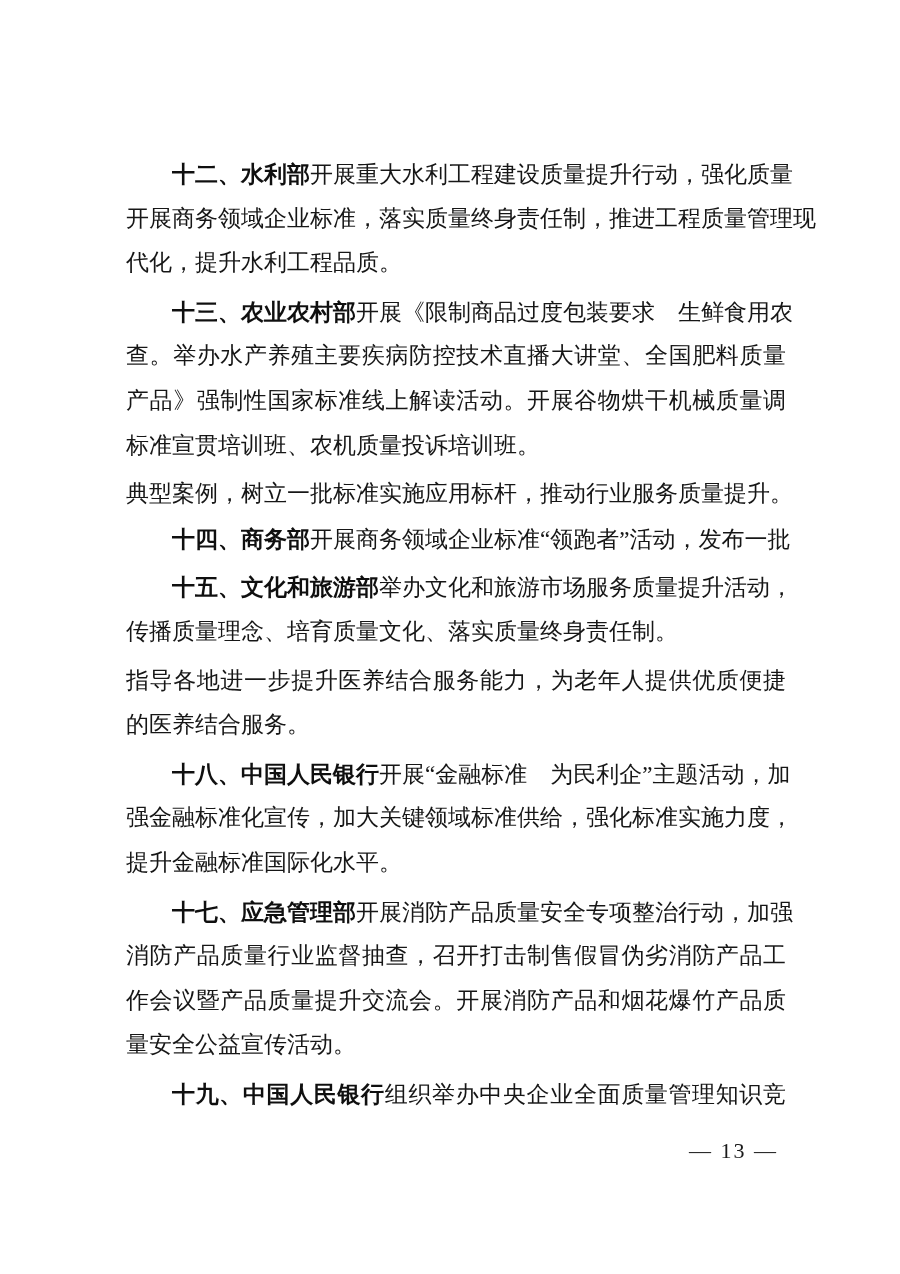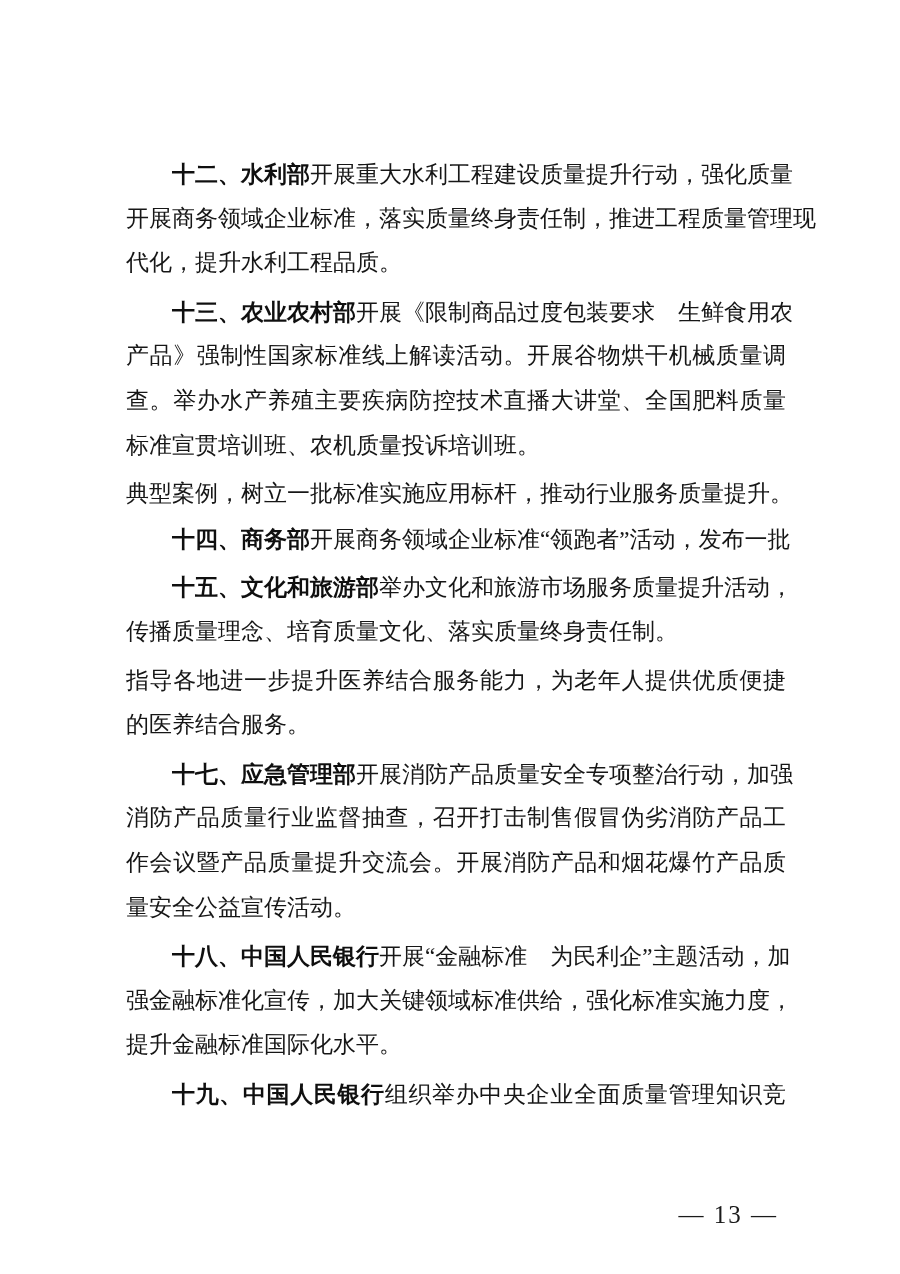--- a/index.html
+++ b/index.html
@@ -43,66 +43,66 @@
     text-align: center;
     text-align-last: left;
   }
   .heading {
     font-weight: 700;
     font-family: "Liberation Sans", sans-serif;
     color: #0f0f0f;
   }
   .page-number {
     position: absolute;
-    top: 1200px;
+    top: 1136px;
     right: 122px;
-    font-size: 25px;
+    font-size: 22px;
     line-height: 30px;
     letter-spacing: 2px;
     color: #1a1a1a;
     font-family: "Liberation Serif", serif;
   }
 </style>
 </head>
 <body>
 
 <div class="page">
   <div class="content" id="content">
       <div class="paragraph">
         <div class="line first"><b class="heading">十二、水利部</b>开展重大水利工程建设质量提升行动，强化质量</div>
         <div class="line">开展商务领域企业标准，落实质量终身责任制，推进工程质量管理现</div>
         <div class="line last">代化，提升水利工程品质。</div>
       </div>
       <div class="paragraph">
         <div class="line first"><b class="heading">十三、农业农村部</b>开展《限制商品过度包装要求　生鲜食用农</div>
+        <div class="line">查。举办水产养殖主要疾病防控技术直播大讲堂、全国肥料质量</div>
         <div class="line">产品》强制性国家标准线上解读活动。开展谷物烘干机械质量调</div>
-        <div class="line">查。举办水产养殖主要疾病防控技术直播大讲堂、全国肥料质量</div>
         <div class="line last">标准宣贯培训班、农机质量投诉培训班。</div>
       </div>
       <div class="paragraph">
         <div class="line last">典型案例，树立一批标准实施应用标杆，推动行业服务质量提升。</div>
         <div class="line first"><b class="heading">十四、商务部</b>开展商务领域企业标准“领跑者”活动，发布一批</div>
       </div>
       <div class="paragraph">
         <div class="line first"><b class="heading">十五、文化和旅游部</b>举办文化和旅游市场服务质量提升活动，</div>
         <div class="line last">传播质量理念、培育质量文化、落实质量终身责任制。</div>
       </div>
       <div class="paragraph">
         <div class="line">指导各地进一步提升医养结合服务能力，为老年人提供优质便捷</div>
         <div class="line last">的医养结合服务。</div>
       </div>
       <div class="paragraph">
+        <div class="line first"><b class="heading">十八、中国人民银行</b>开展“金融标准　为民利企”主题活动，加</div>
+        <div class="line">强金融标准化宣传，加大关键领域标准供给，强化标准实施力度，</div>
+        <div class="line last">提升金融标准国际化水平。</div>
+      </div>
+      <div class="paragraph">
         <div class="line first"><b class="heading">十七、应急管理部</b>开展消防产品质量安全专项整治行动，加强</div>
         <div class="line">消防产品质量行业监督抽查，召开打击制售假冒伪劣消防产品工</div>
         <div class="line">作会议暨产品质量提升交流会。开展消防产品和烟花爆竹产品质</div>
         <div class="line last">量安全公益宣传活动。</div>
-      </div>
-      <div class="paragraph">
-        <div class="line first"><b class="heading">十八、中国人民银行</b>开展“金融标准　为民利企”主题活动，加</div>
-        <div class="line">强金融标准化宣传，加大关键领域标准供给，强化标准实施力度，</div>
-        <div class="line last">提升金融标准国际化水平。</div>
       </div>
       <div class="paragraph">
         <div class="line first"><b class="heading">十九、中国人民银行</b>组织举办中央企业全面质量管理知识竞</div>
       </div>
     </div>
   <div class="page-number">— 13 —</div>
 </div>
 
 </body></html>

